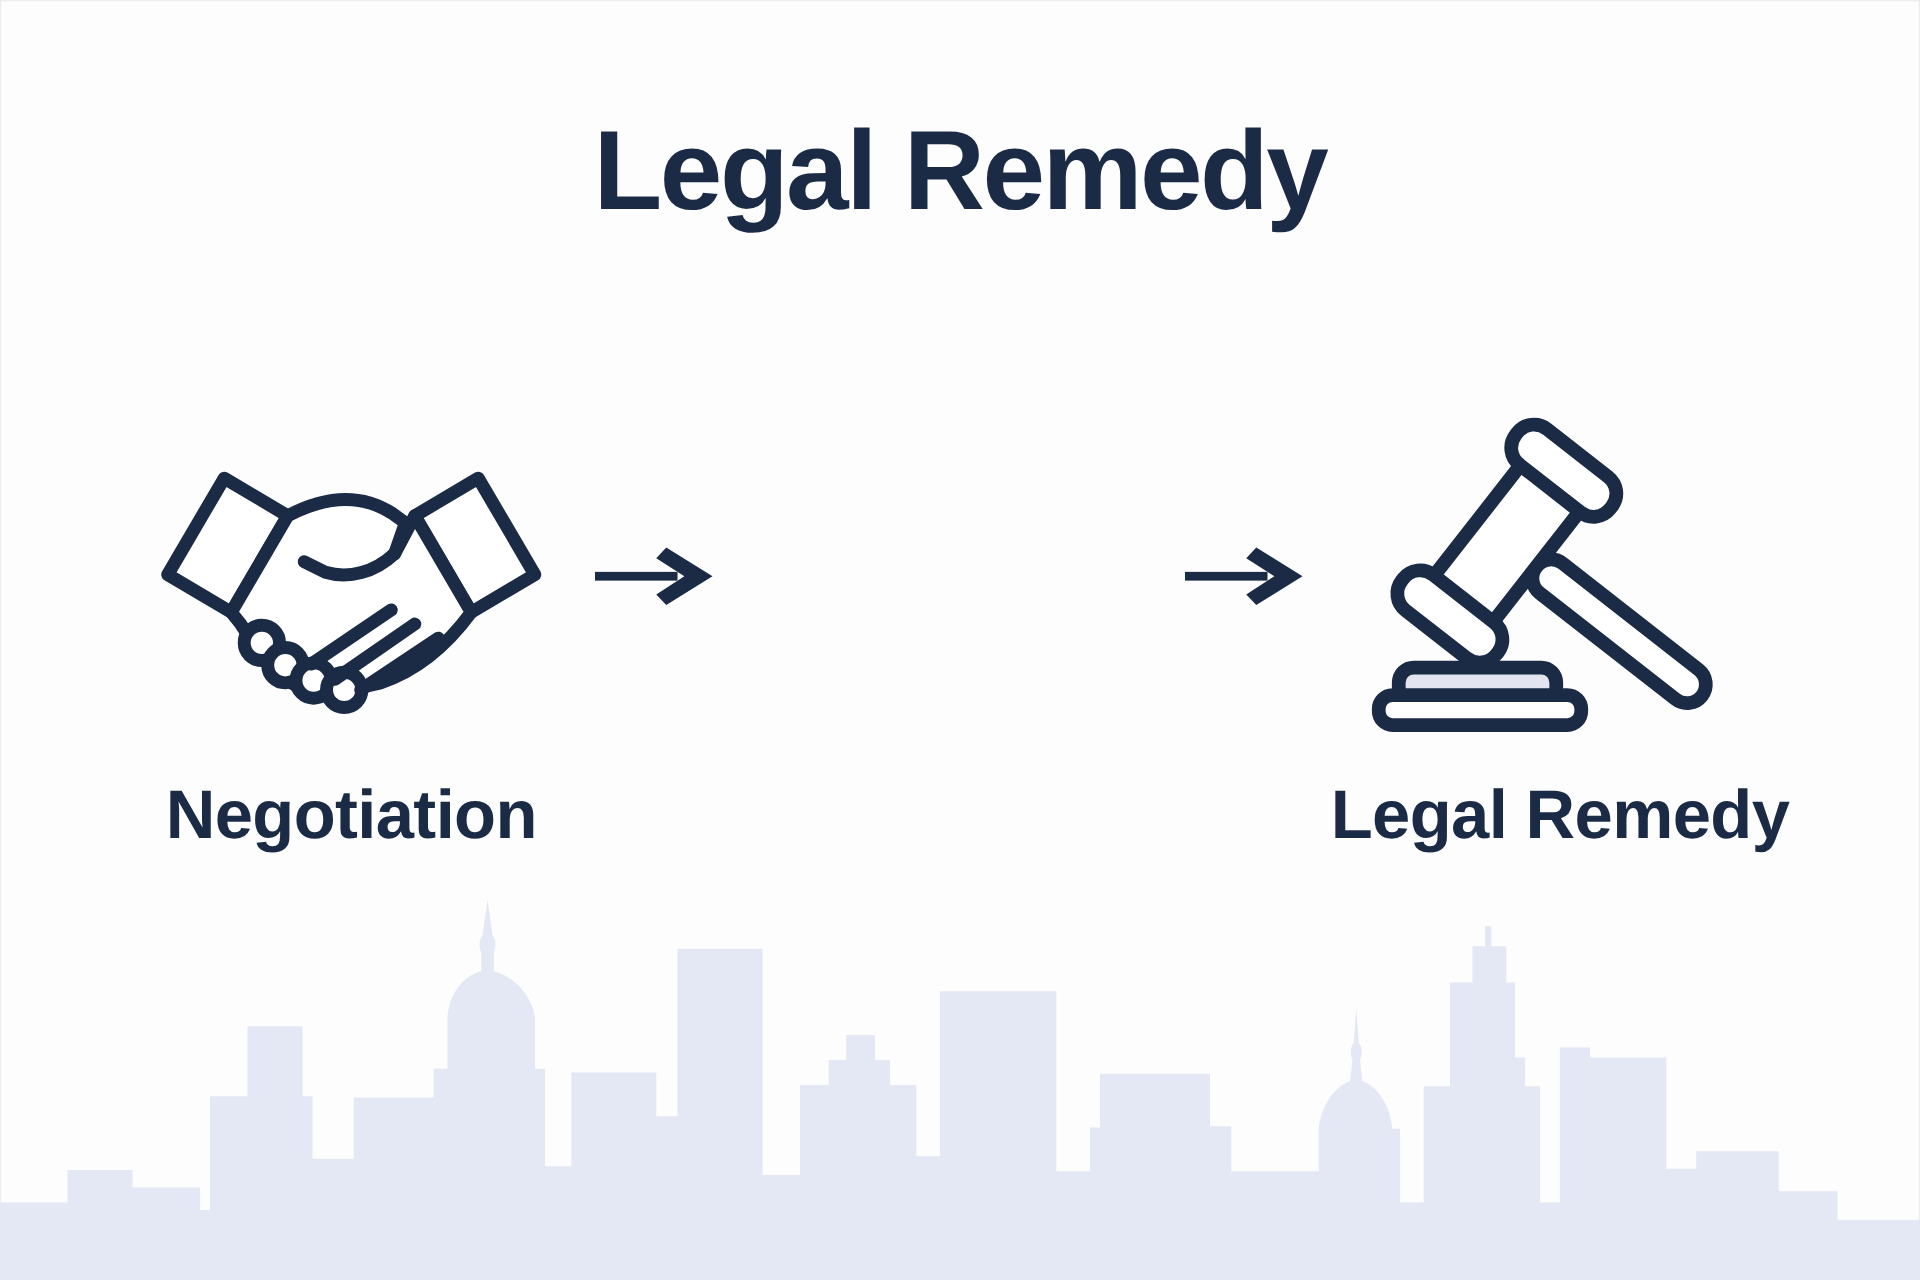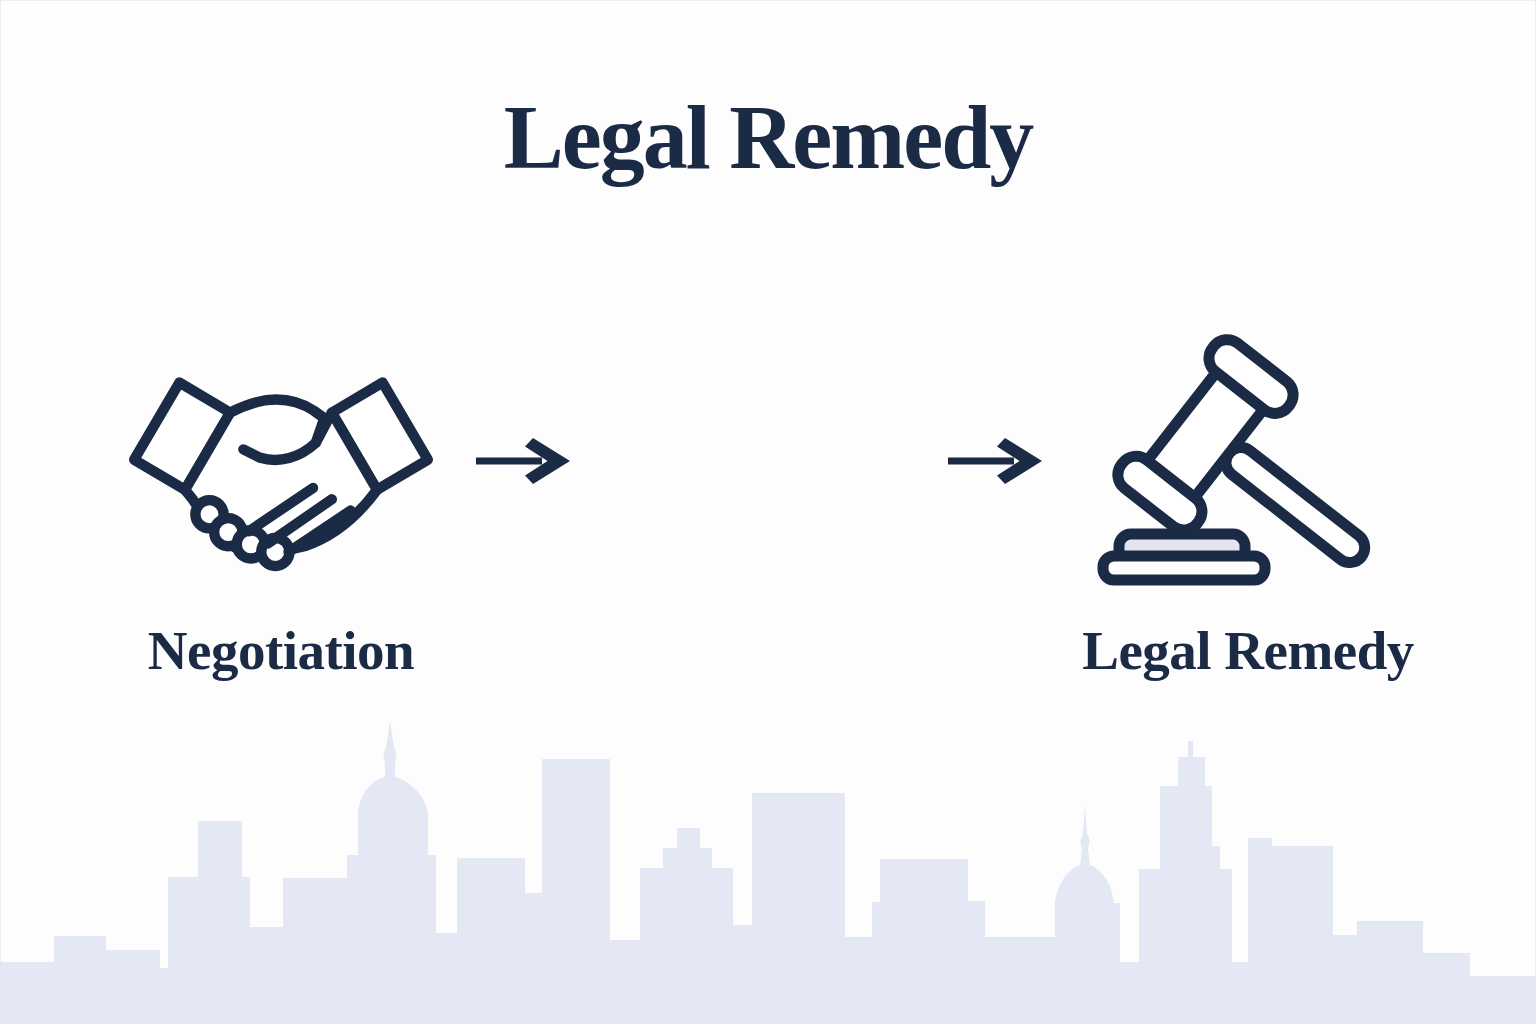--- a/index.html
+++ b/index.html
@@ -13,21 +13,20 @@
   body{
     font-family:"Liberation Sans","DejaVu Sans",sans-serif;
     background:#fff;
   }
   .canvas{
     position:relative;
     width:1536px;height:1024px;
     background:var(--bg);
     overflow:hidden;
     box-shadow:inset 0 0 0 1px #ededef;
-    font-family:Liberation Serif, serif;
   }
   .title{
     position:absolute;
     top:88px;left:0;right:0;
     text-align:center;
     font-size:90px;
     font-weight:700;
     letter-spacing:-2px;
     color:var(--ink);
     line-height:1.1;

